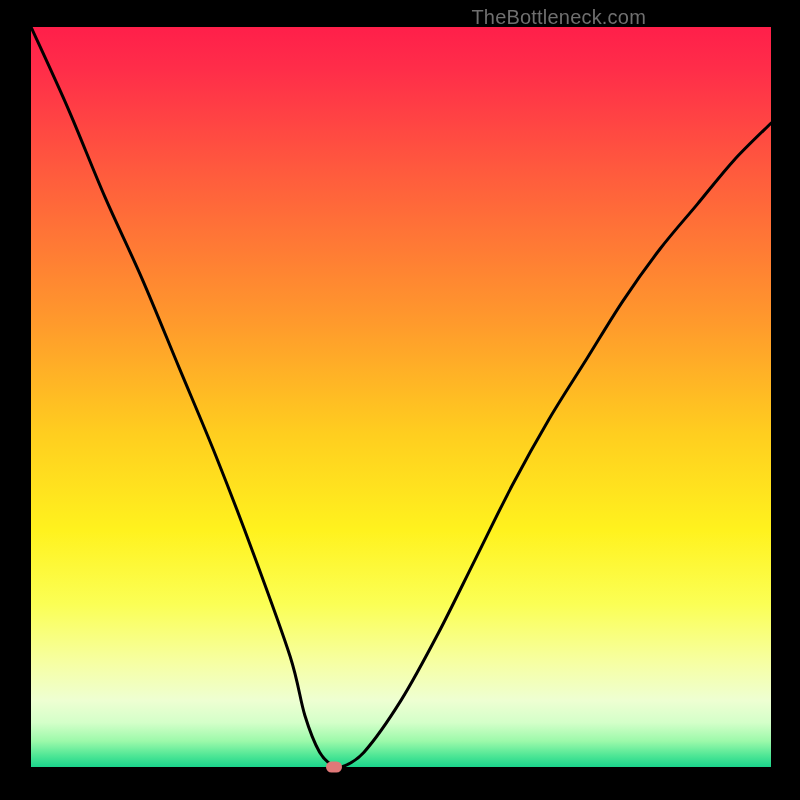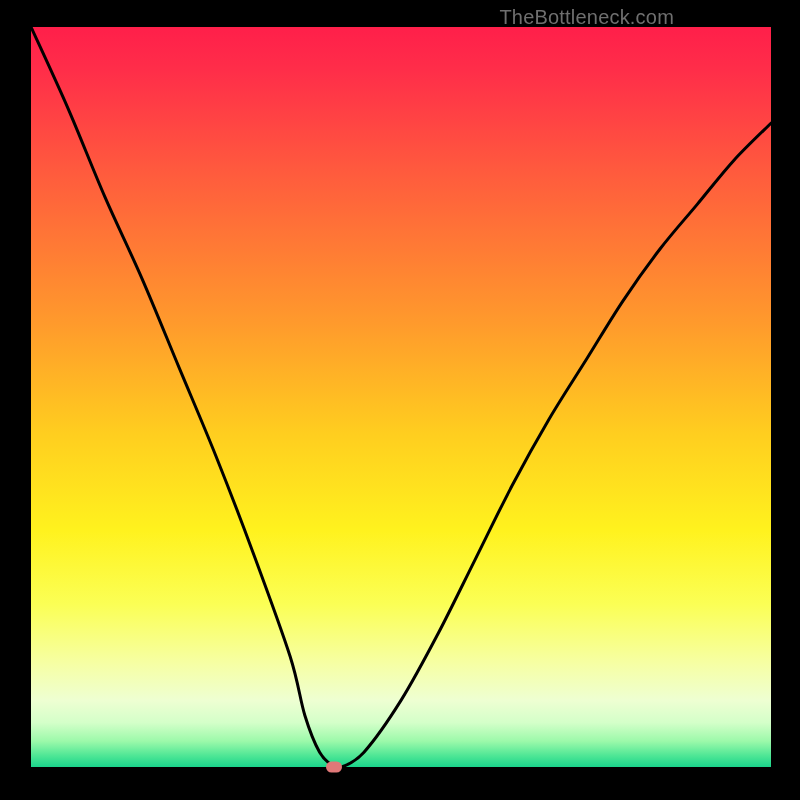--- a/index.html
+++ b/index.html
@@ -9,21 +9,20 @@
     height: 800px;
     background: #000;
     font-family: Arial, Helvetica, sans-serif;
     overflow: hidden;
   }
   .container {
     position: relative;
     width: 660px;
     height: 800px;
     background: #000;
-    padding-left: 28px;
   }
   .watermark {
     position: absolute;
     top: 6px;
     right: 14px;
     color: #6f6f6f;
     font-size: 20px;
     font-weight: 500;
     letter-spacing: 0.2px;
     z-index: 5;

